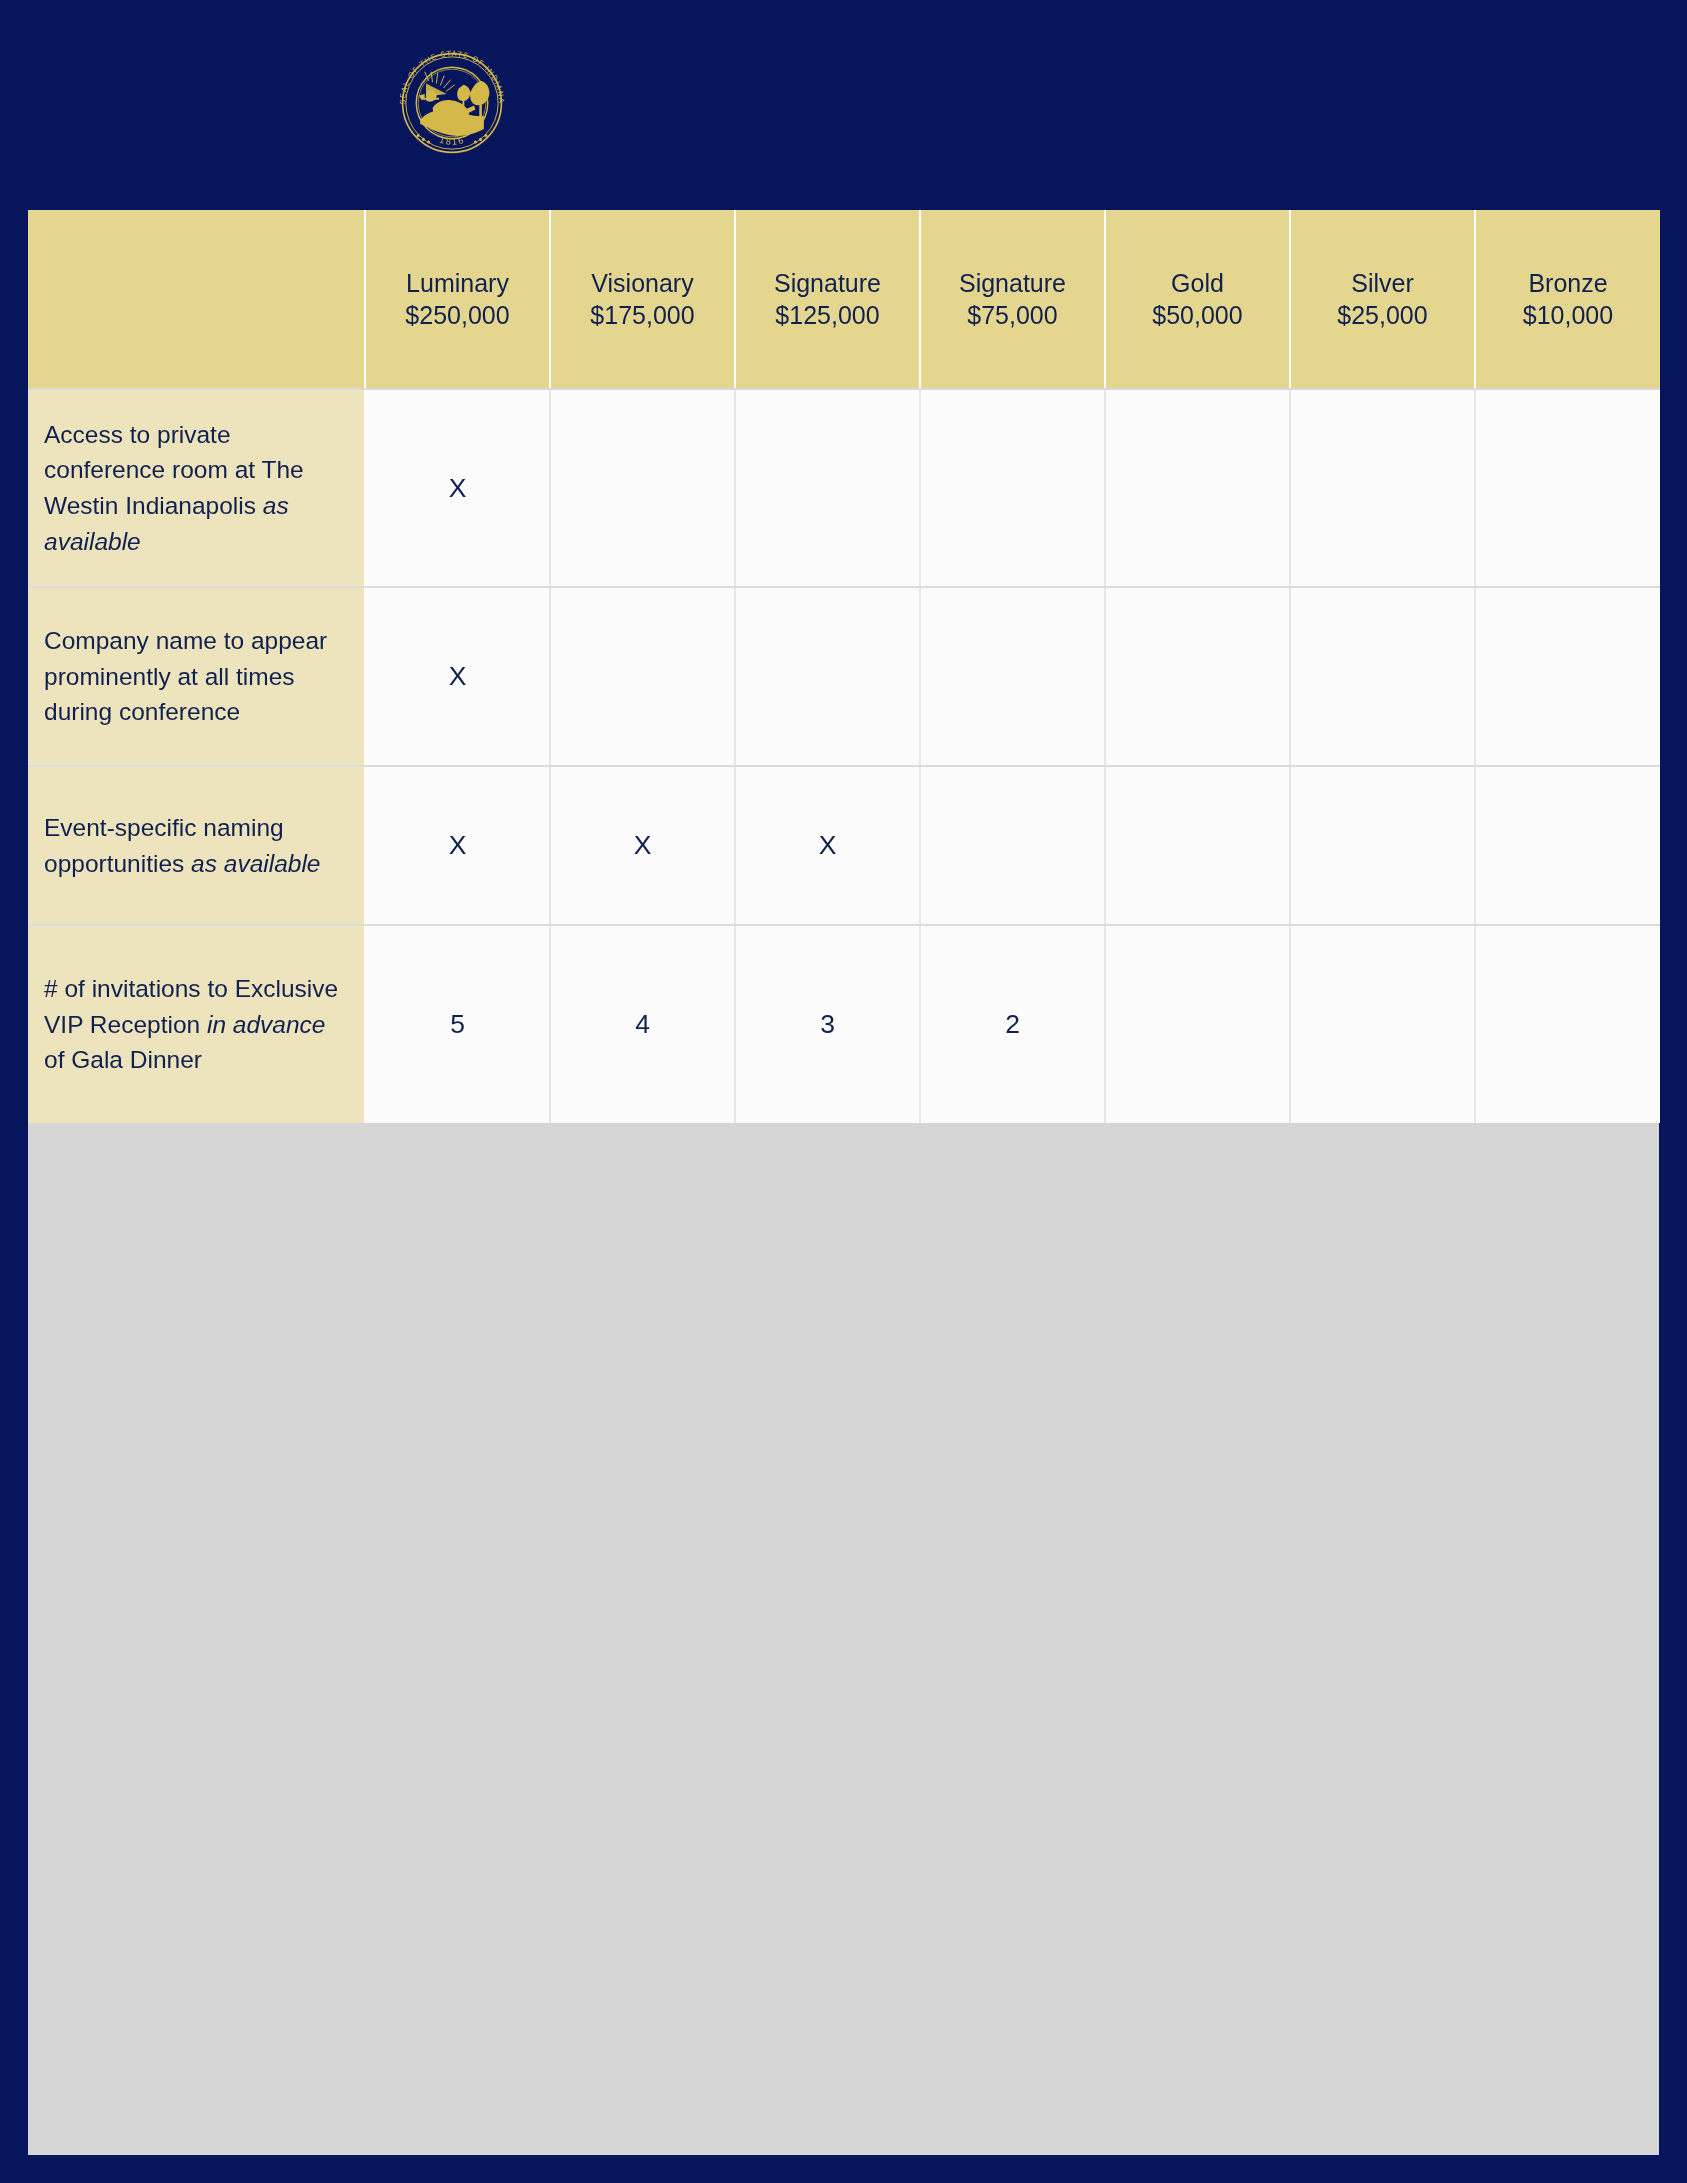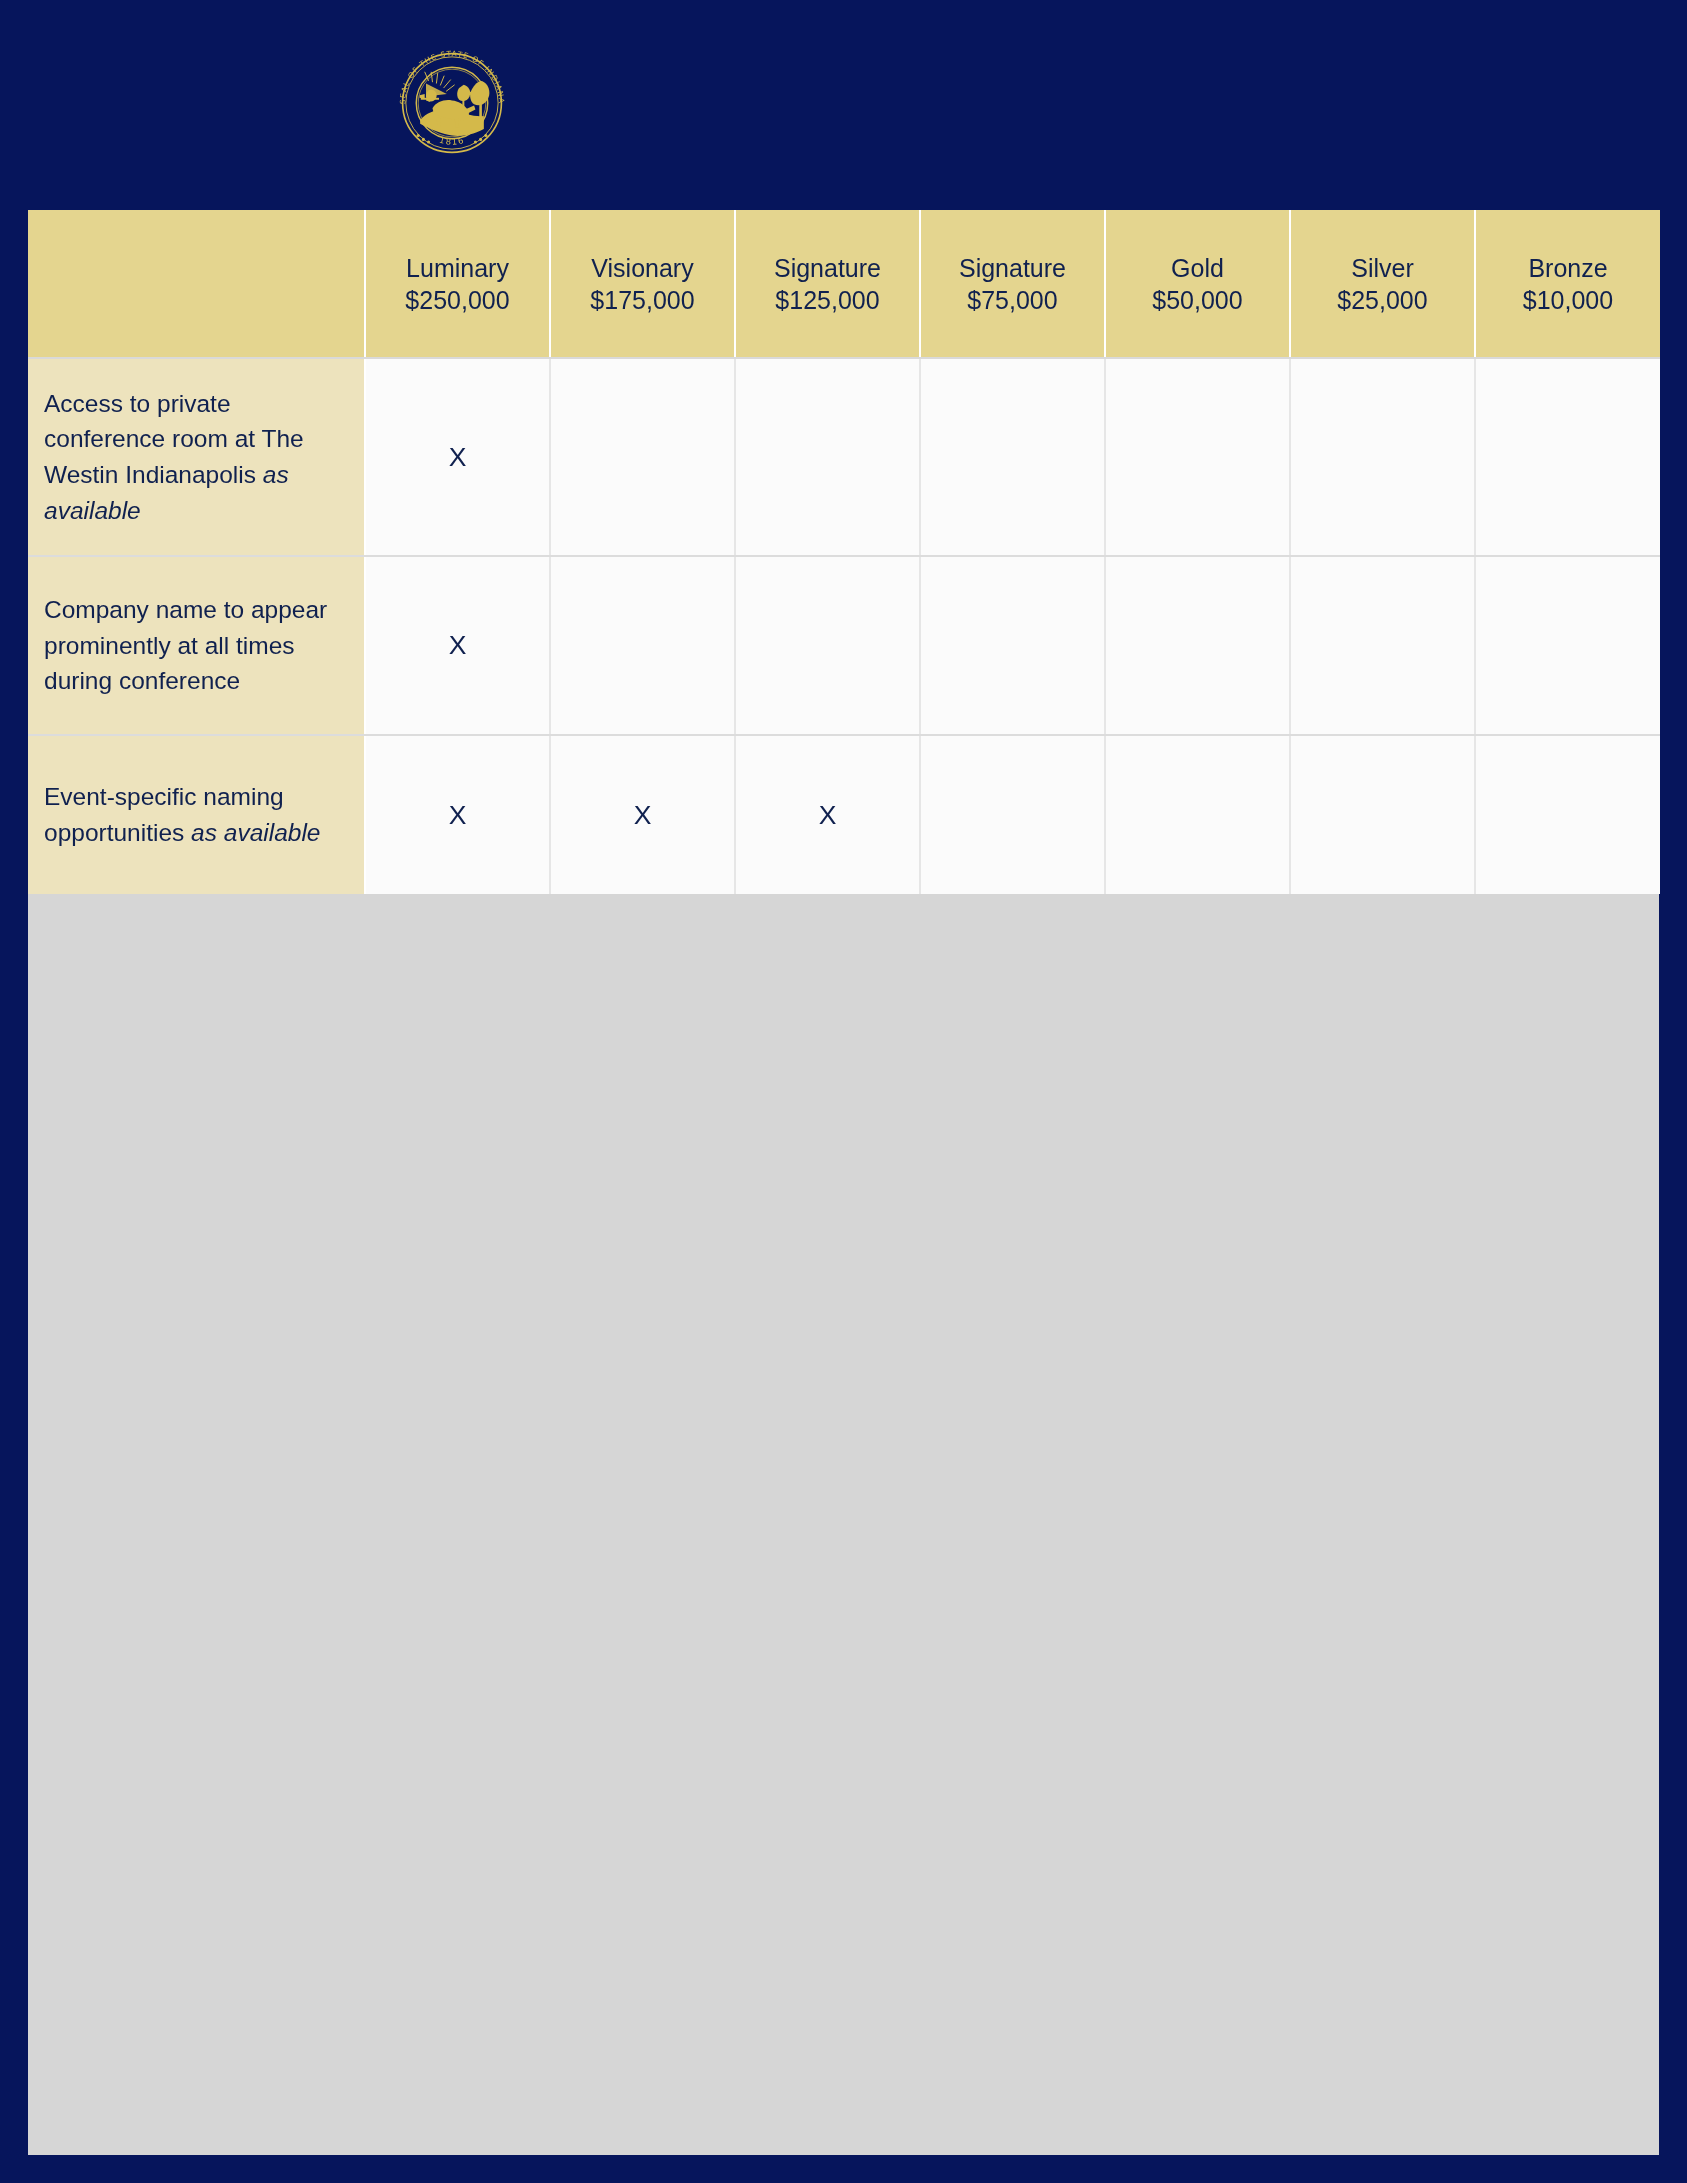--- a/index.html
+++ b/index.html
@@ -71,21 +71,21 @@
   table.benefits col.c-lvl   { width: 185px; }
 
   
   thead th {
     background: #e4d58f;
     color: #10214f;
     font-weight: normal;
     font-size: 25px;
     line-height: 1.28;
     vertical-align: middle;
-    height: 148px;
+    height: 179px;
     padding: 6.6px 5.3px;
     border-right: 2px solid #ffffff;
     border-bottom: 2px solid #d9d9d9;
     margin-left: 30px;
   }
   thead th:last-child { border-right: none; }
   thead th.corner { background: #e4d58f; border-right: 2px solid #ffffff; }
 
   th .lvl-name { display: block; }
   th .lvl-price { display: block; }
@@ -258,18 +258,28 @@
           <tr style="height: 159px;">
             <td class="rowlabel"><span>Event-specific naming opportunities </span><span class="ital">as available</span></td>
             <td class="mark">X</td>
             <td class="mark">X</td>
             <td class="mark">X</td>
             <td class="mark"></td>
             <td class="mark"></td>
             <td class="mark"></td>
             <td class="mark"></td>
           </tr>
+          <tr style="height: 198px;">
+            <td class="rowlabel"><span># of invitations to Exclusive VIP Reception </span><span class="ital">in advance</span><span> of Gala Dinner</span></td>
+            <td class="mark">5</td>
+            <td class="mark">4</td>
+            <td class="mark">3</td>
+            <td class="mark">2</td>
+            <td class="mark"></td>
+            <td class="mark"></td>
+            <td class="mark"></td>
+          </tr>
         </tbody>
     </table>
   </div>
 
 </div>
 
 
 </body></html>

